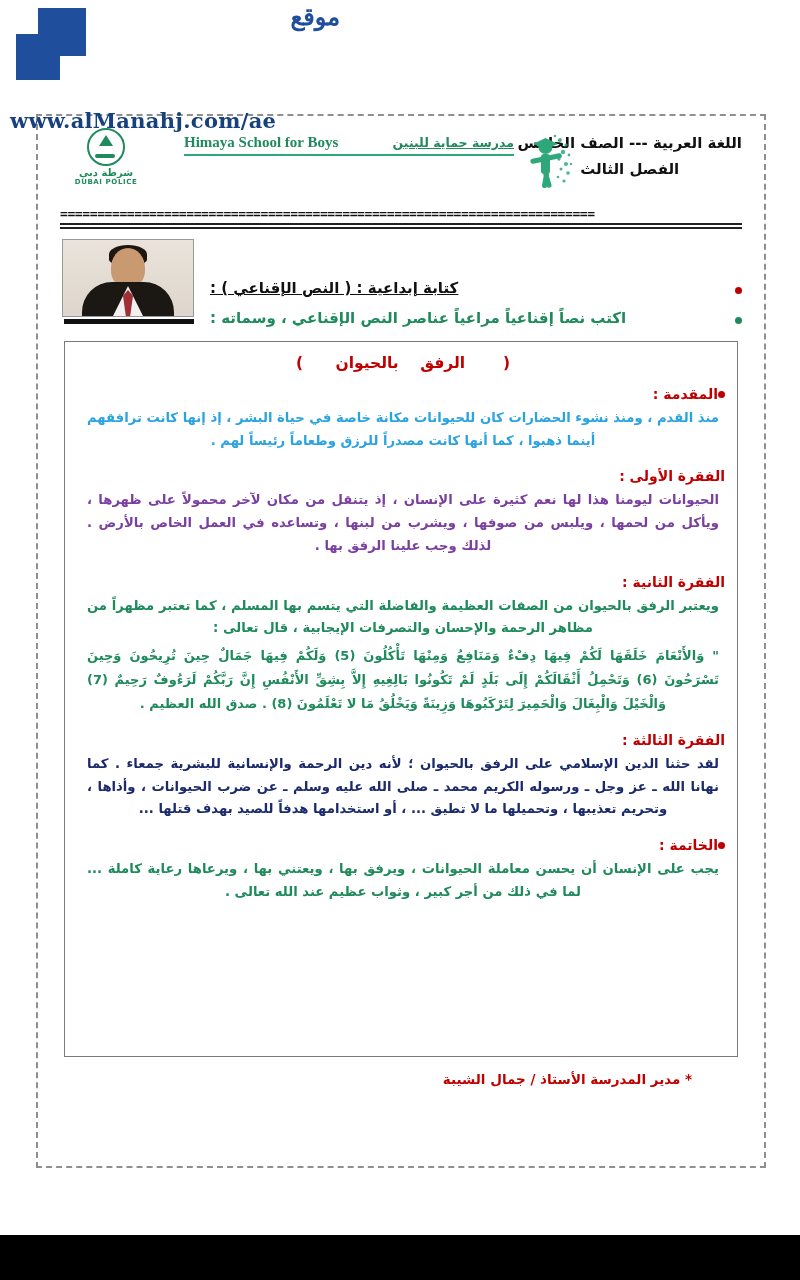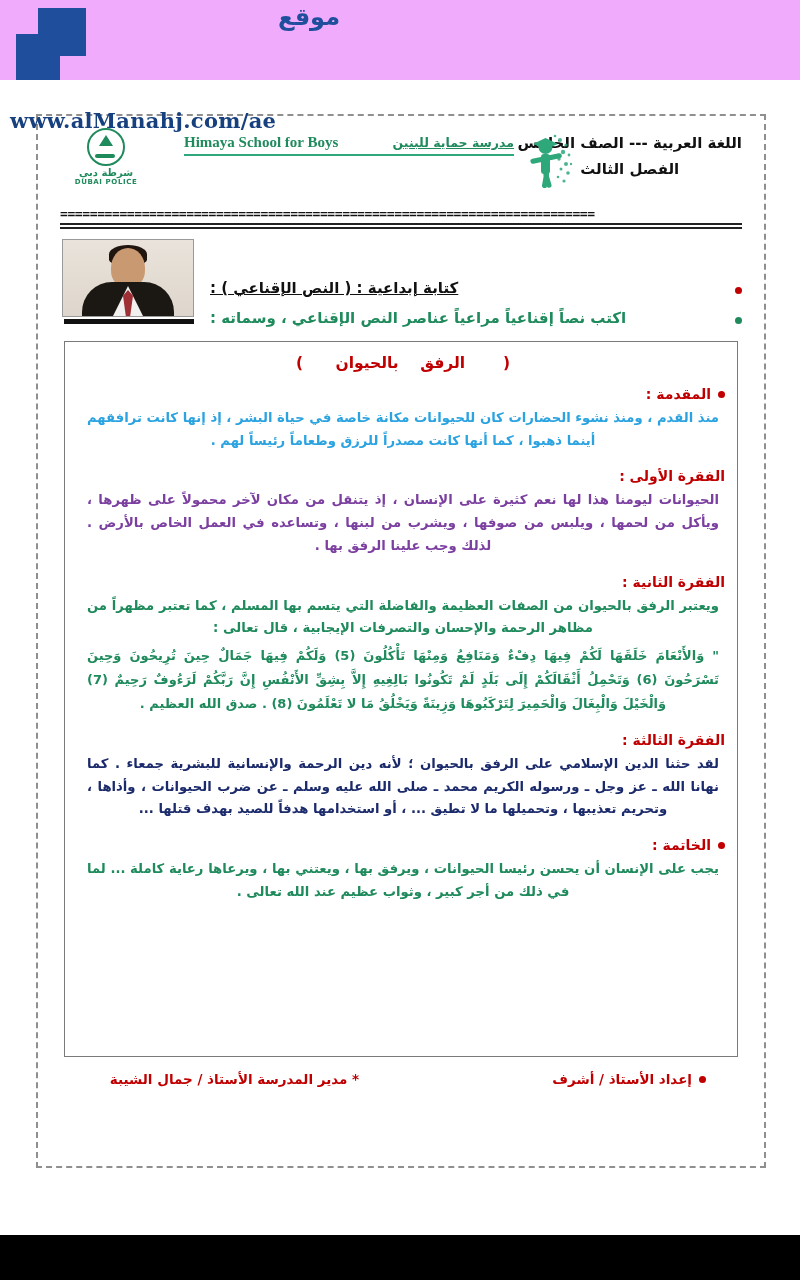--- a/index.html
+++ b/index.html
@@ -14,22 +14,23 @@
     overflow: hidden;
     font-family: "DejaVu Sans", "Liberation Sans", sans-serif;
   }
 
   
   .brand-band {
     position: absolute;
     top: 0; left: 0;
     width: 800px;
     height: 80px;
-    background: #f0abfc;
+    background: #ffffff;
     overflow: hidden;
+    font-family: Liberation Serif, serif;
   }
   .brand-logo {
     position: absolute;
     top: 8px;
     left: 16px;
     width: 72px;
     height: 76px;
   }
   .brand-logo .sq-a {
     position: absolute;
@@ -352,21 +353,20 @@
     font-weight: bold;
     text-align: center;
     letter-spacing: 3px;
     margin: 2px 0 14px 0;
     white-space: pre;
   }
   .sec-head {
     display: flex;
     align-items: center;
     justify-content: flex-start;
-    gap: 7px;
     direction: rtl;
     color: #c00000;
     font-size: 14px;
     font-weight: bold;
     margin-bottom: 5px;
   }
   .sec-head .dot { margin-top: 0; }
   .body-text {
     font-size: 13.2px;
     font-weight: bold;
@@ -552,30 +552,26 @@
             <span>الفقرة  الثالثة :</span>
           </div>
           <p class="body-text c-navy">لقد حثنا الدين الإسلامي على الرفق بالحيوان ؛ لأنه دين الرحمة والإنسانية للبشرية جمعاء . كما  نهانا الله ـ عز وجل ـ  ورسوله الكريم محمد ـ صلى الله عليه وسلم  ـ عن ضرب الحيوانات ، وأذاها ، وتحريم تعذيبها ، وتحميلها ما لا  تطيق ... ، أو استخدامها هدفاً للصيد بهدف قتلها ...</p>
         </div>
 
         <div>
           <div class="sec-head">
             <span class="dot"></span>
             <span>الخاتمة :</span>
           </div>
-          <p class="body-text c-green" style="margin-bottom:2px;">يجب على الإنسان أن يحسن رئيسا الحيوانات ، ويرفق بها ، ويعتني بها ، ويرعاها رعاية كاملة ... لما في  ذلك من أجر كبير ، وثواب عظيم عند الله تعالى  .</p>
+          <p class="body-text c-green" style="margin-bottom:2px;">يجب على الإنسان أن يحسن معاملة الحيوانات ، ويرفق بها ، ويعتني بها ، ويرعاها رعاية كاملة ... لما في  ذلك من أجر كبير ، وثواب عظيم عند الله تعالى  .</p>
         </div>
 
       </div>
 
       <div class="credits">
-        <div class="left-part">
-          <span class="dot"></span>
-          <span>إعداد  الأستاذ / أشرف</span>
-        </div>
         <div class="right-part">* مدير المدرسة الأستاذ / جمال الشيبة</div>
       </div>
 
     </div>
   </div>
 </div>
 
 <div class="bottom-band"></div>
 
 </body></html>

